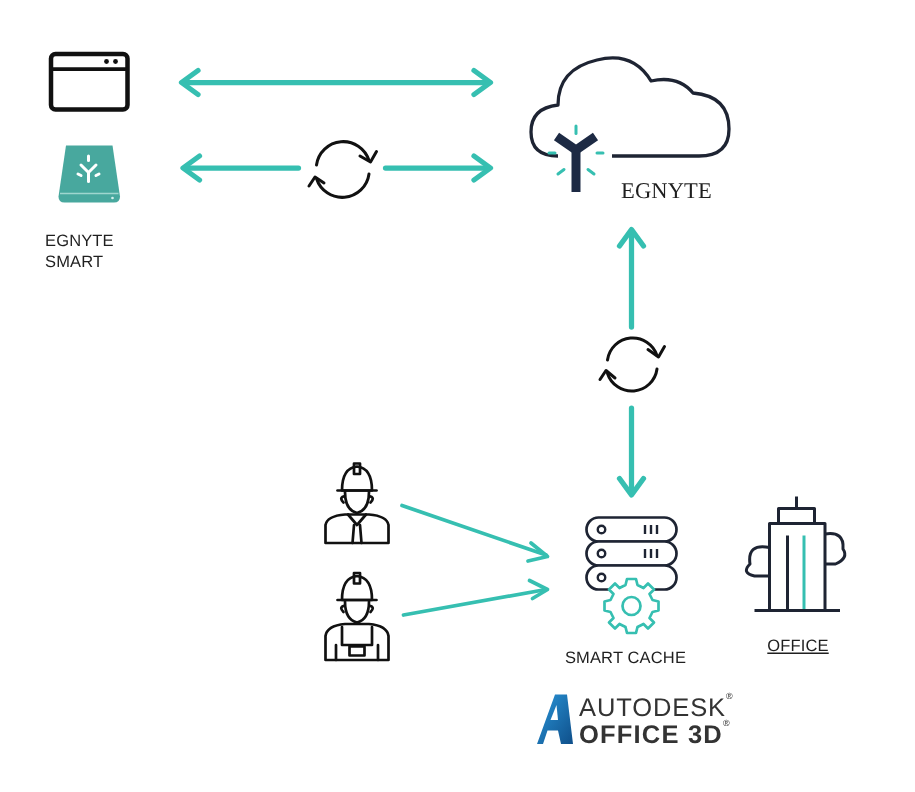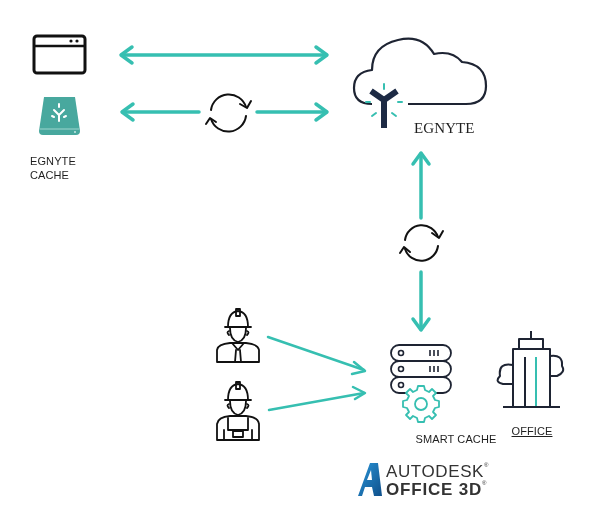--- a/index.html
+++ b/index.html
@@ -160,20 +160,20 @@
   </g>
 
   <g>
     <path d="M358 496 L370 463 L378 463 L382 496 L374 496 L372 487 L365 487 L362 496 Z" fill="url(#adskGrad)"></path>
     <path d="M367 480 L371 470 L372 480 Z" fill="#ffffff"></path>
   </g>
 </svg>
 
 <div class="lbl" style="left:30px; top:154px; width:56px; text-align:left;">
   <div>EGNYTE</div>
-  <div>CACHE</div>
+  <div>SMART</div>
 </div>
 <div class="lbl" style="left:414px; top:121px; font-size:15px;font-family:Liberation Serif, serif;">EGNYTE</div>
-<div class="lbl" style="left:372px; top:432px; width:90px;margin-left:39px;">SMART CACHE</div>
+<div class="lbl" style="left:372px; top:432px; width:90px;">SMART CACHE</div>
 <div class="lbl" style="left:510px; top:424px; width:44px;text-decoration:underline;">OFFICE</div>
 
 <div class="autodesk-top"><span>AUTODESK</span><span class="reg">®</span></div>
 <div class="autodesk-bot"><span>OFFICE 3D</span><span class="reg">®</span></div>
 
 </body></html>

